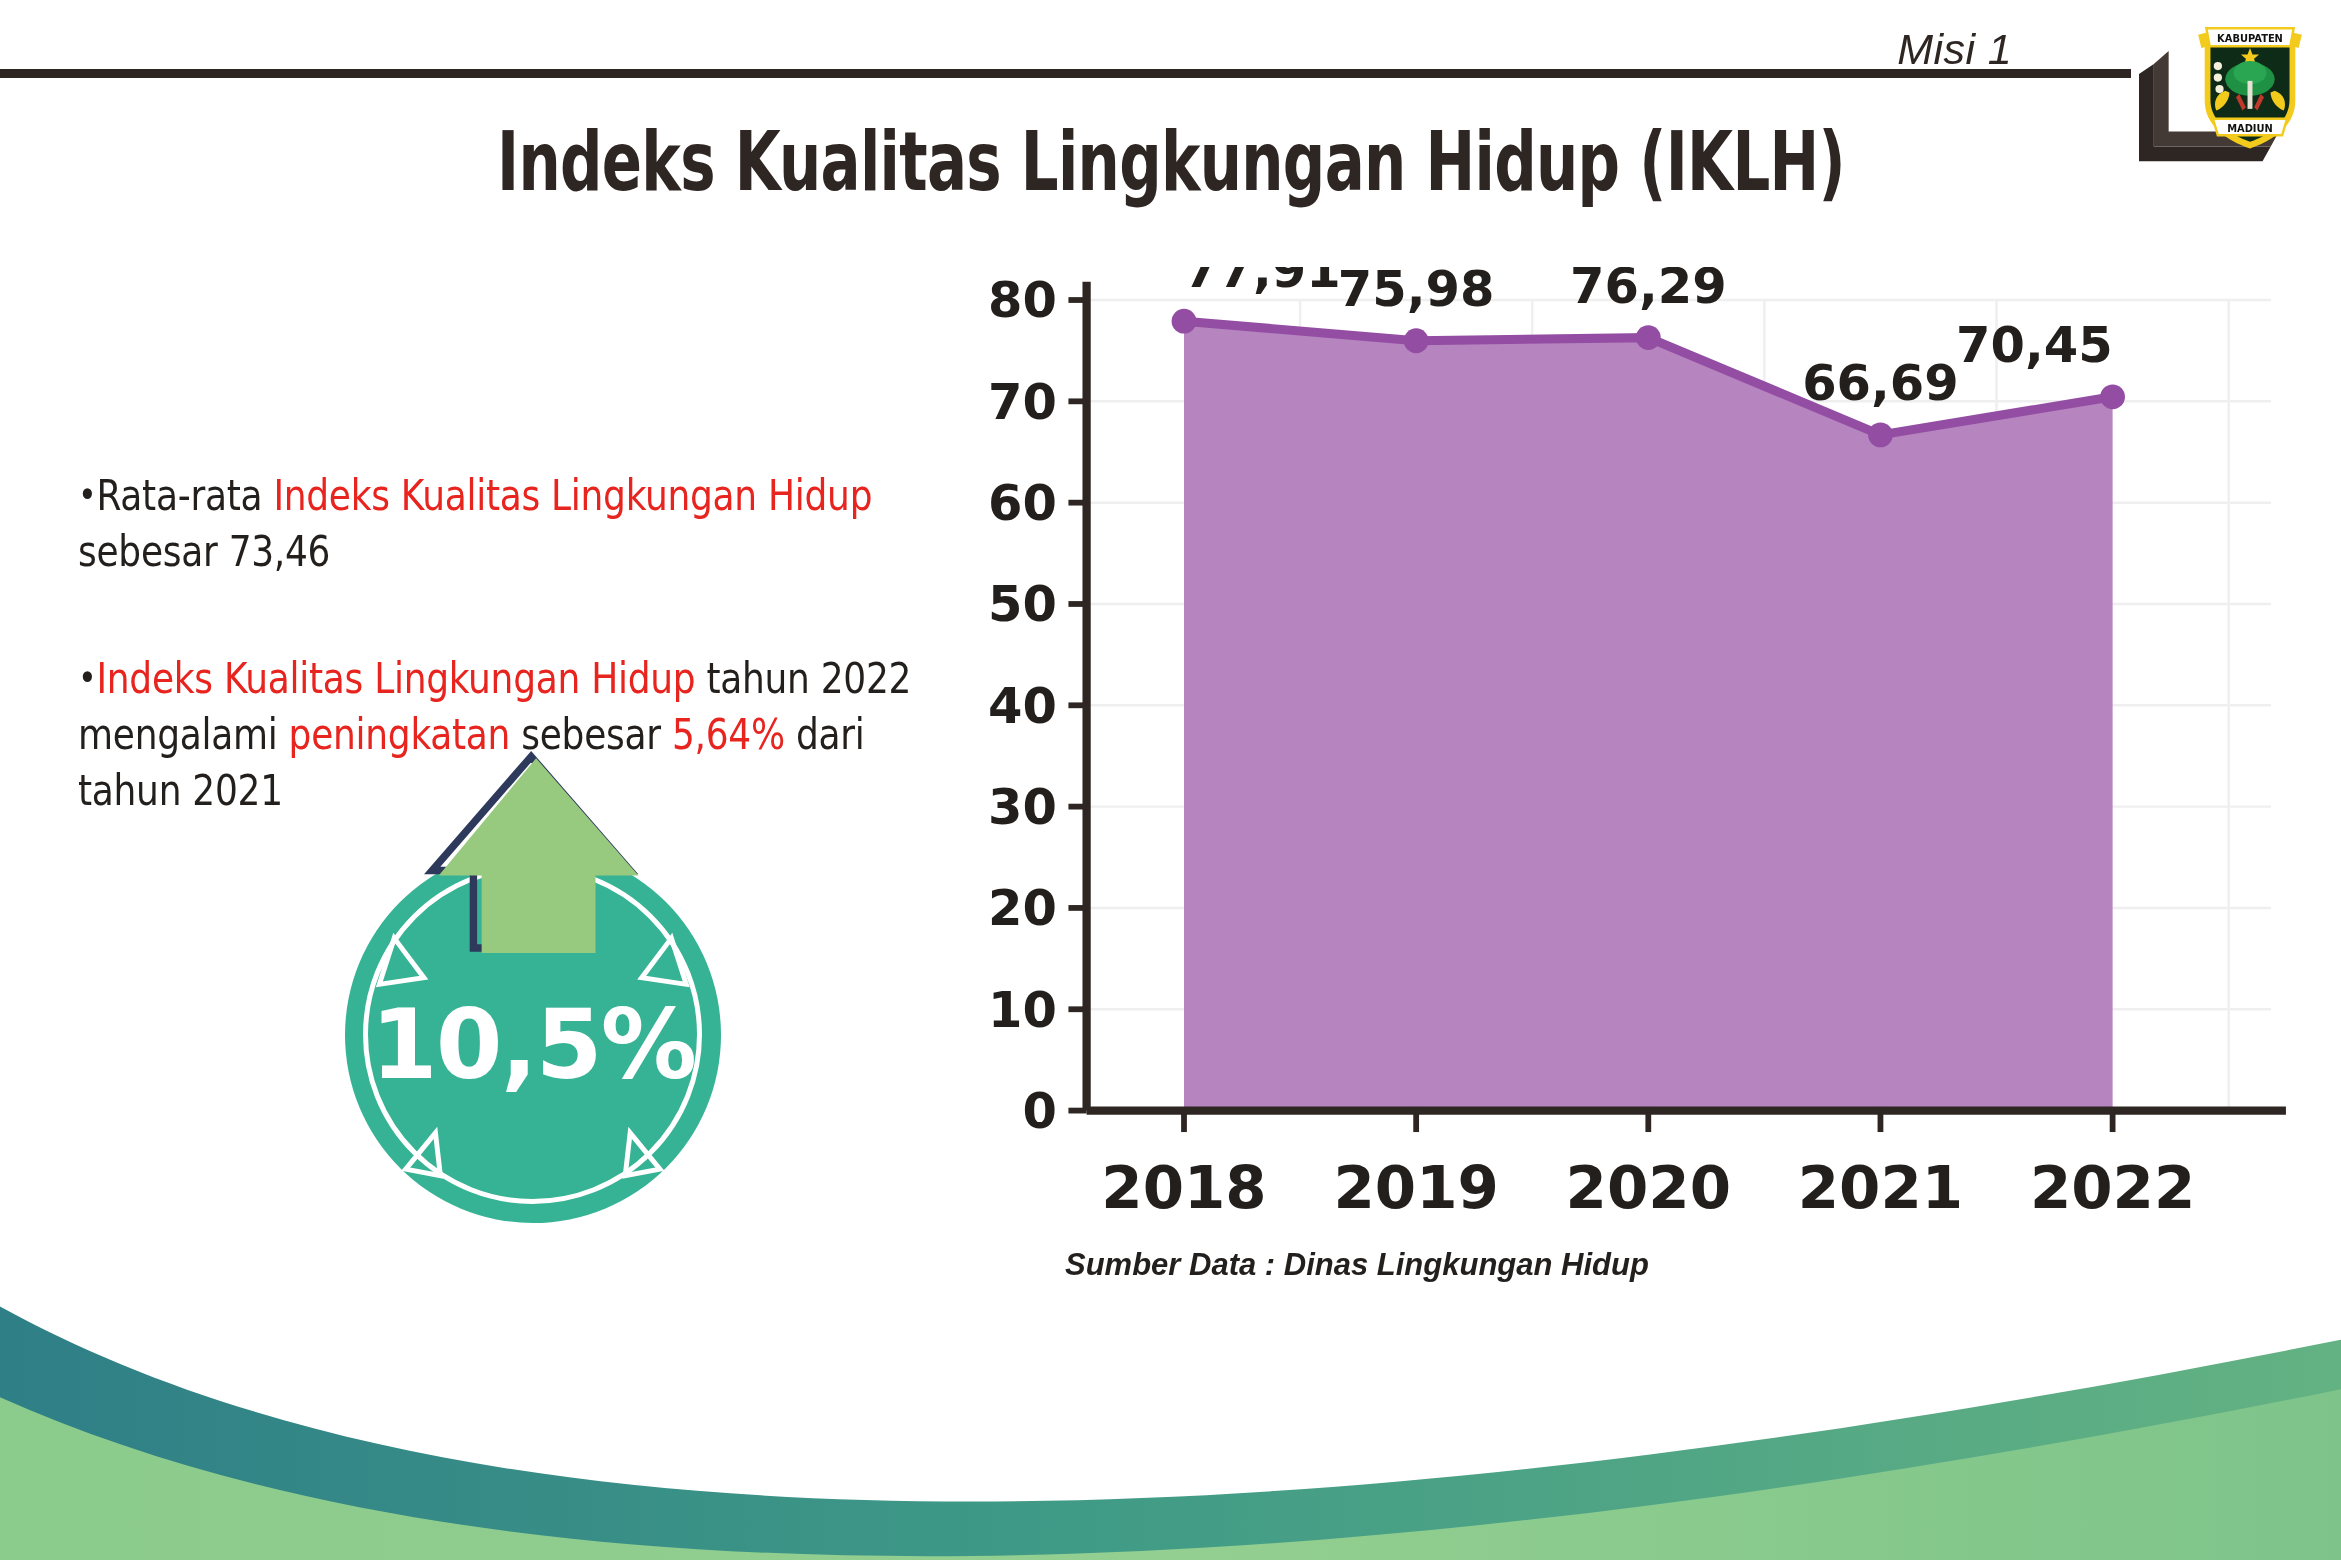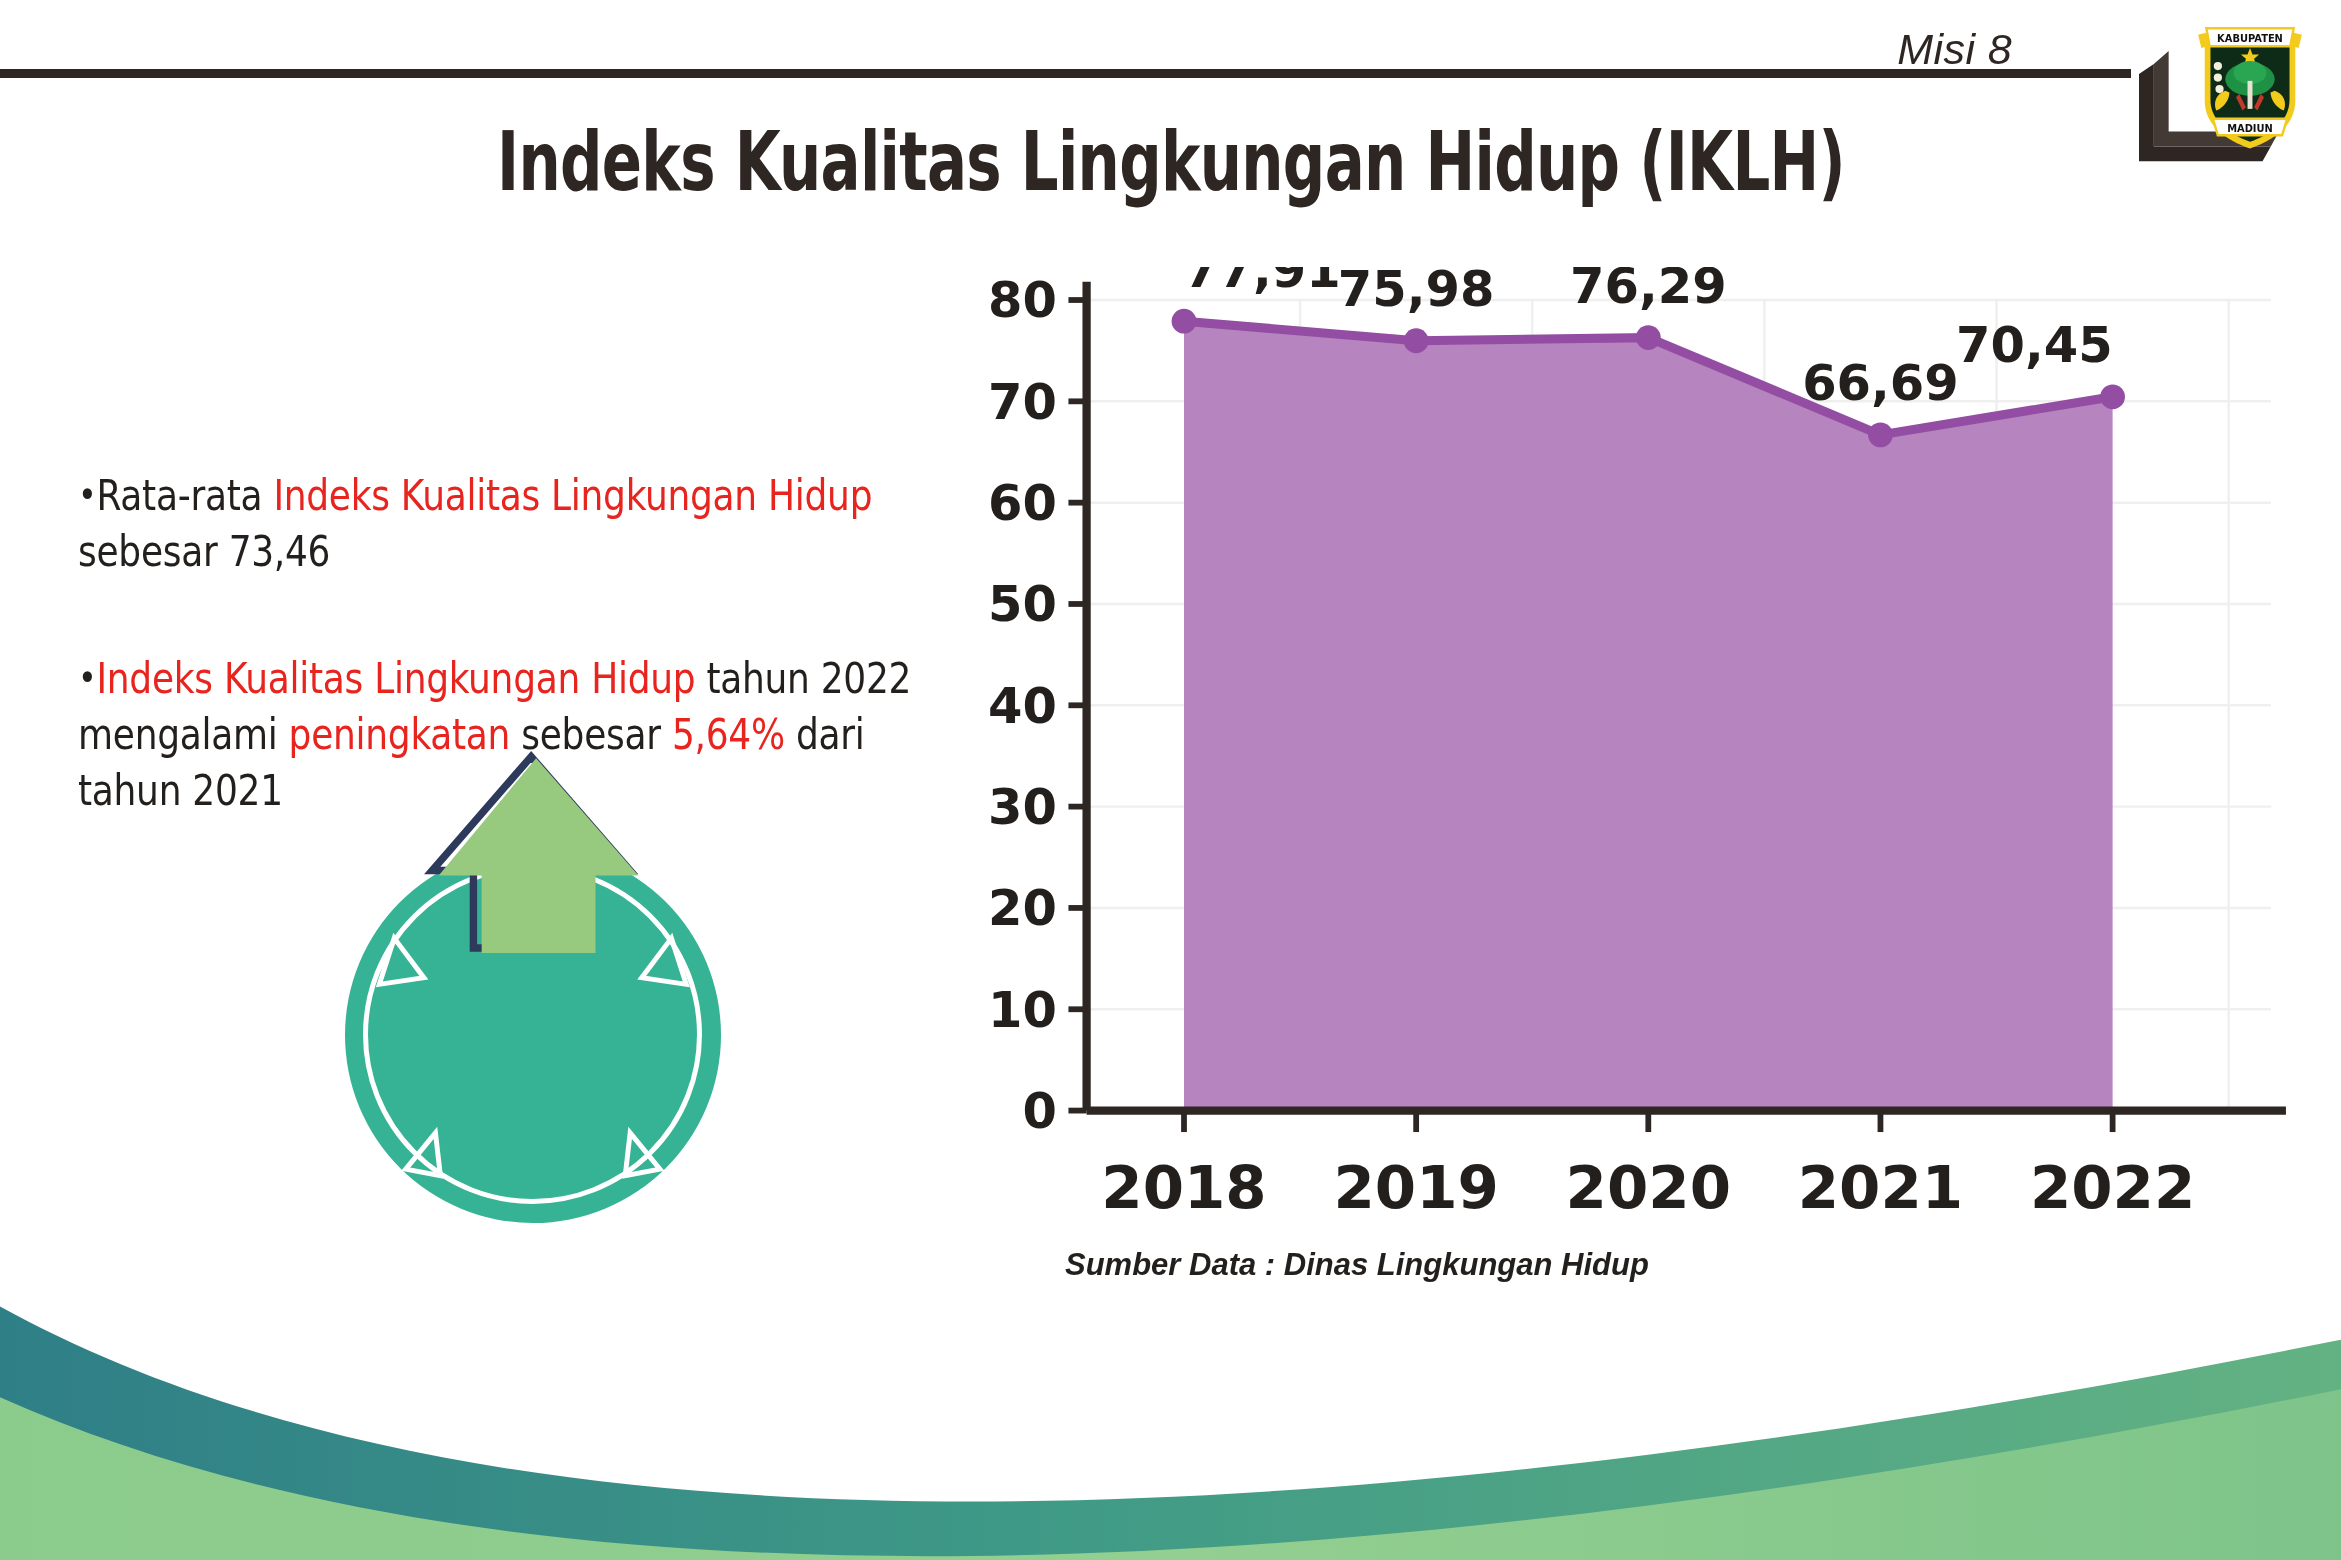--- a/index.html
+++ b/index.html
@@ -106,21 +106,21 @@
 
   
   .footer { position: absolute; left: 0; bottom: 0; width: 2342px; height: 273px; }
   .footer-svg { position: absolute; left: 0; top: 0; }
 </style>
 </head>
 <body>
 
 <div class="header-rule"></div>
 
-<div class="misi-label">Misi 8</div>
+<div class="misi-label">Misi 1</div>
 
 <svg class="corner-bracket" viewBox="0 0 170 160">
   <polygon points="0,52 18,40 18,140 160,140 150,158 0,158" fill="#2e2623"></polygon>
   <polygon points="18,40 36,24 36,122 170,122 160,140 18,140" fill="#443a35"></polygon>
 </svg>
 
 <svg class="emblem" viewBox="0 0 150 170">
   <path d="M20 32 H130 V104 C130 134 104 152 75 162 C46 152 20 134 20 104 Z" fill="#f2cb1d"></path>
   <path d="M27 39 H123 V103 C123 129 100 145 75 154 C50 145 27 129 27 103 Z" fill="#0d2b17"></path>
   <path d="M12 24 L36 18 L40 34 L16 40 Z" fill="#f2cb1d"></path>
@@ -159,20 +159,21 @@
   <svg class="badge-arrow" viewBox="0 0 560 570">
     <polygon points="262,10 142,148 192,148 192,242 332,242 332,148 382,148" fill="none" stroke="#2e3a5c" stroke-width="9" stroke-linejoin="miter"></polygon>
     <polygon points="268,12 392,154 340,154 340,248 202,248 202,154 150,154" fill="#97c97f"></polygon>
     <g fill="none" stroke="#ffffff" stroke-width="6" stroke-linejoin="miter">
       <polygon points="96,230 132,278 78,286"></polygon>
       <polygon points="432,230 396,278 450,286"></polygon>
       <polygon points="110,510 146,466 152,518"></polygon>
       <polygon points="418,510 382,466 376,518"></polygon>
     </g>
   </svg>
+  <div class="badge-value">10,5%</div>
 </div>
 
 <div class="chart-block">
   <svg class="chart-svg" id="chart" viewBox="0 0 1620 1180" width="1338" height="974">
       <line x1="165" y1="899.25" x2="1600" y2="899.25" stroke="#efefef" stroke-width="3"></line>
       <line x1="165" y1="776.5" x2="1600" y2="776.5" stroke="#efefef" stroke-width="3"></line>
       <line x1="165" y1="653.75" x2="1600" y2="653.75" stroke="#efefef" stroke-width="3"></line>
       <line x1="165" y1="531" x2="1600" y2="531" stroke="#efefef" stroke-width="3"></line>
       <line x1="165" y1="408.25" x2="1600" y2="408.25" stroke="#efefef" stroke-width="3"></line>
       <line x1="165" y1="285.5" x2="1600" y2="285.5" stroke="#efefef" stroke-width="3"></line>

